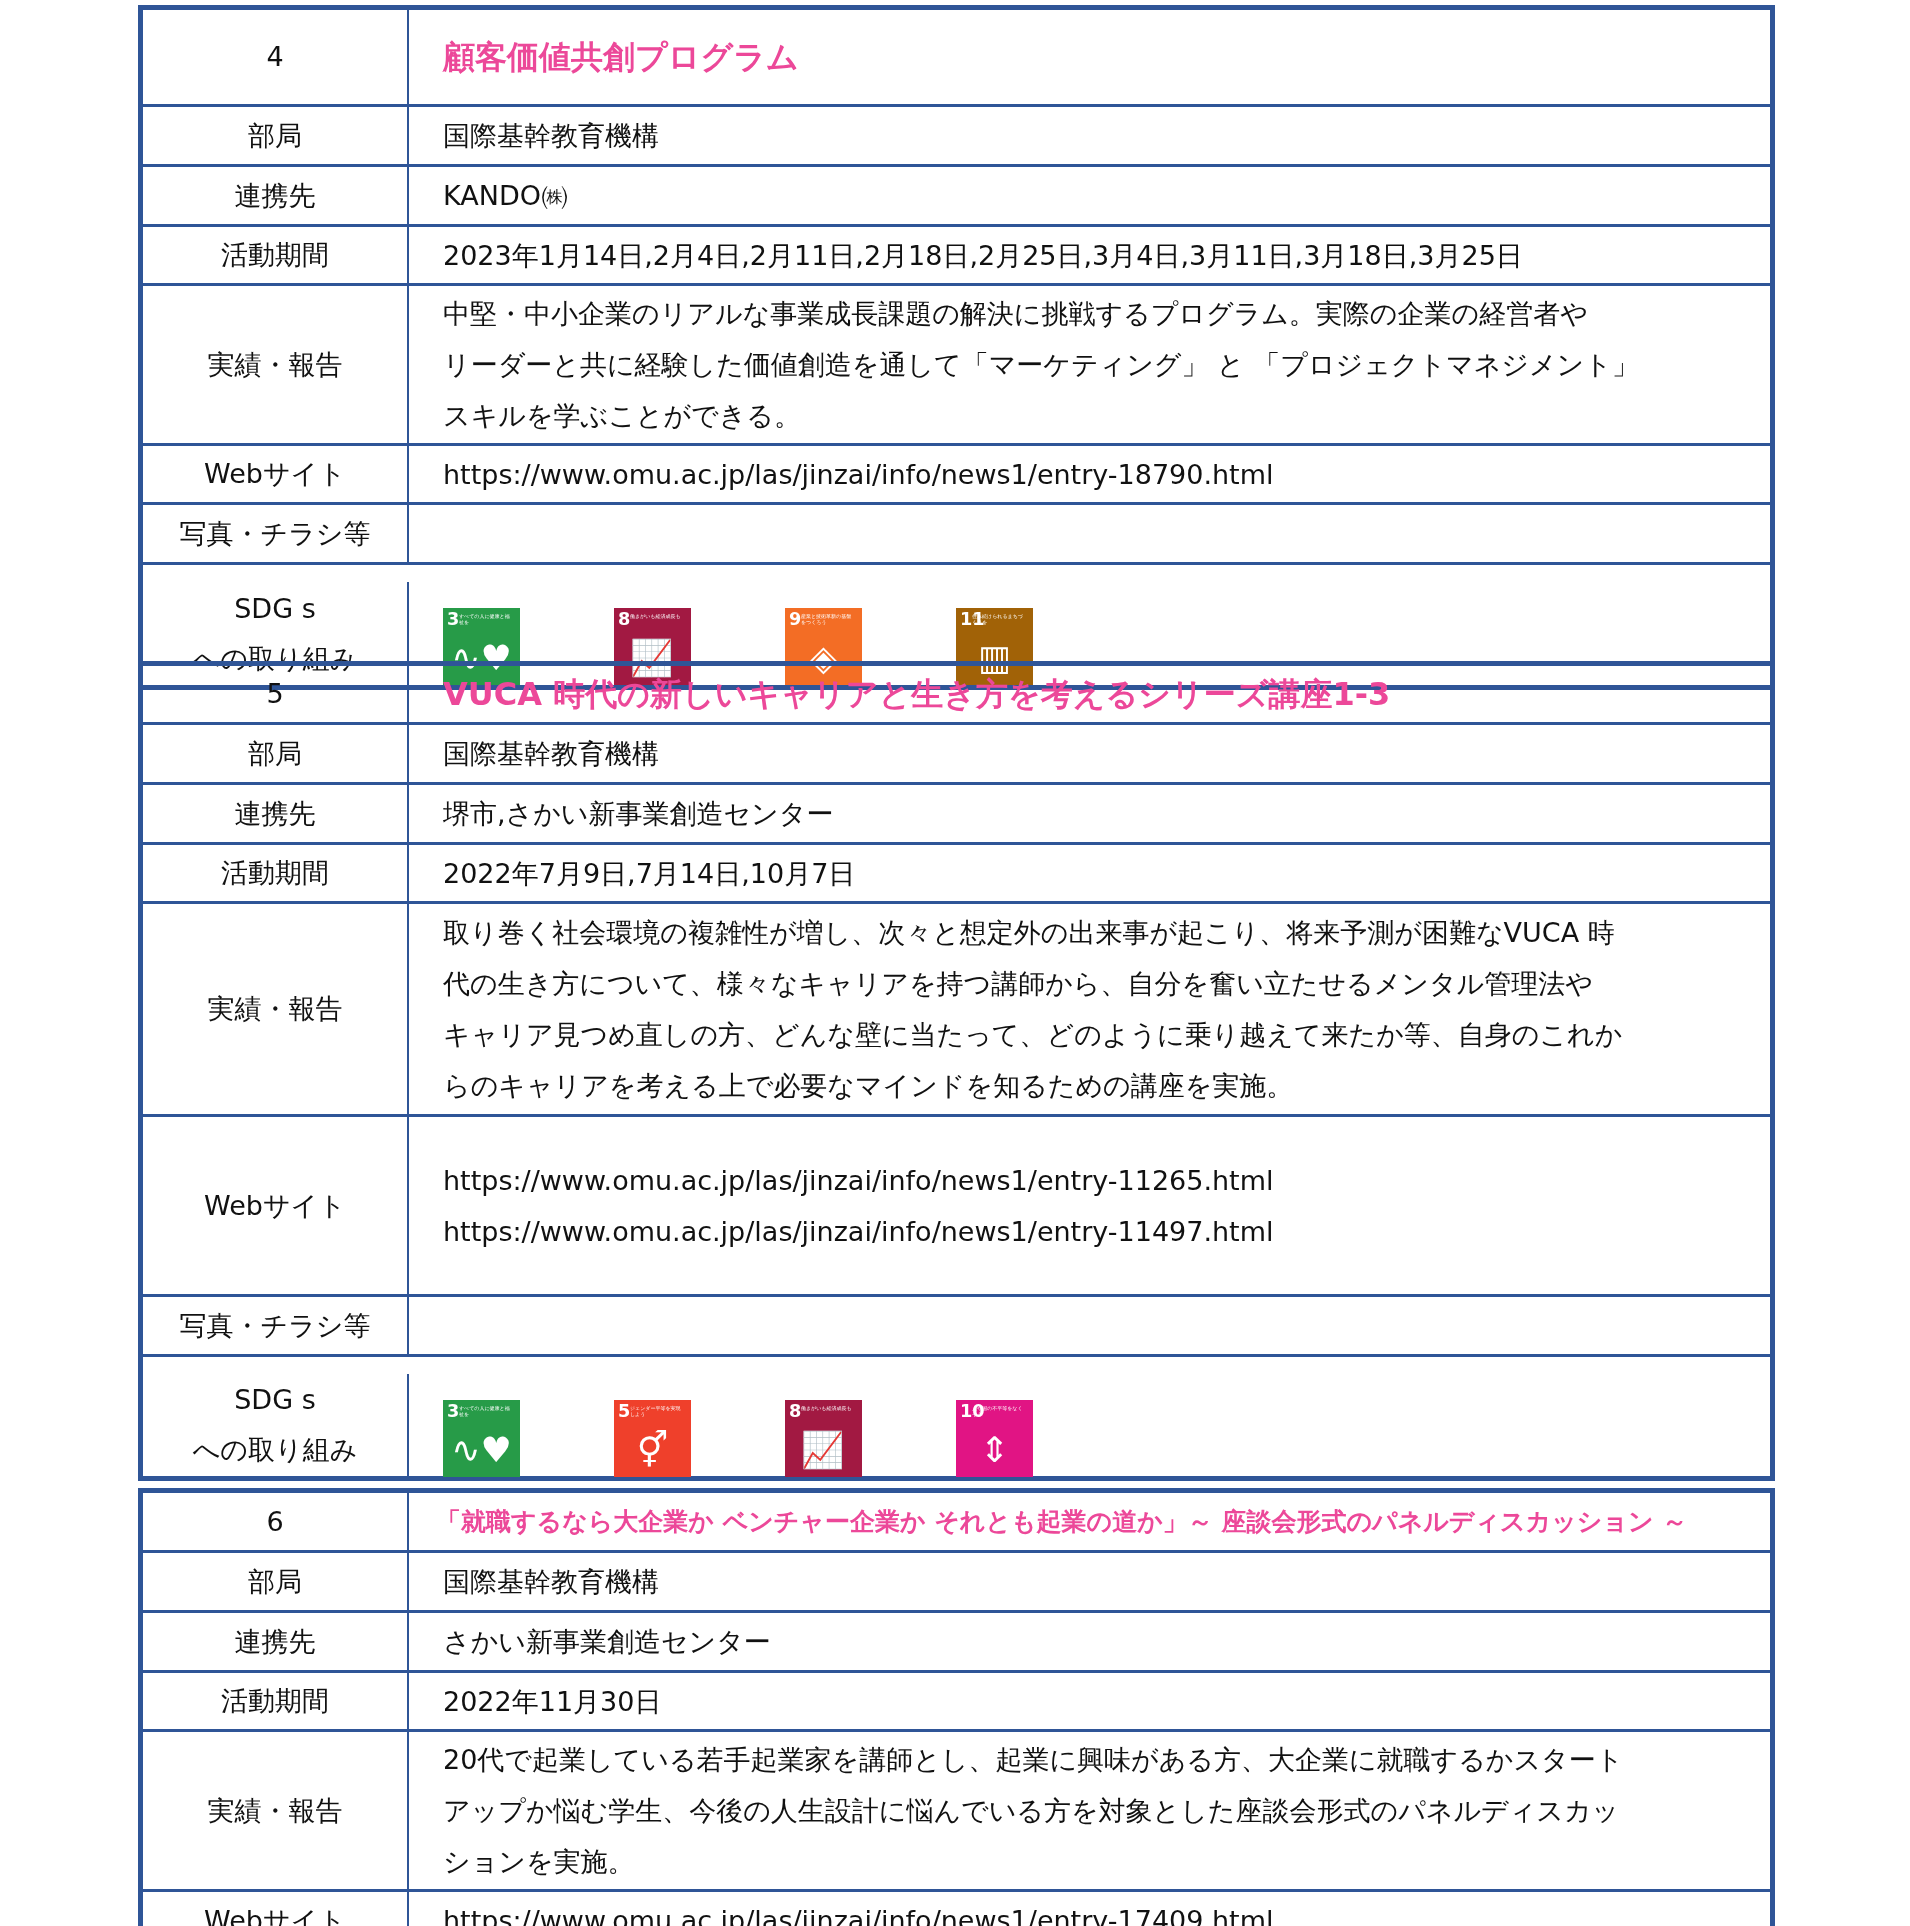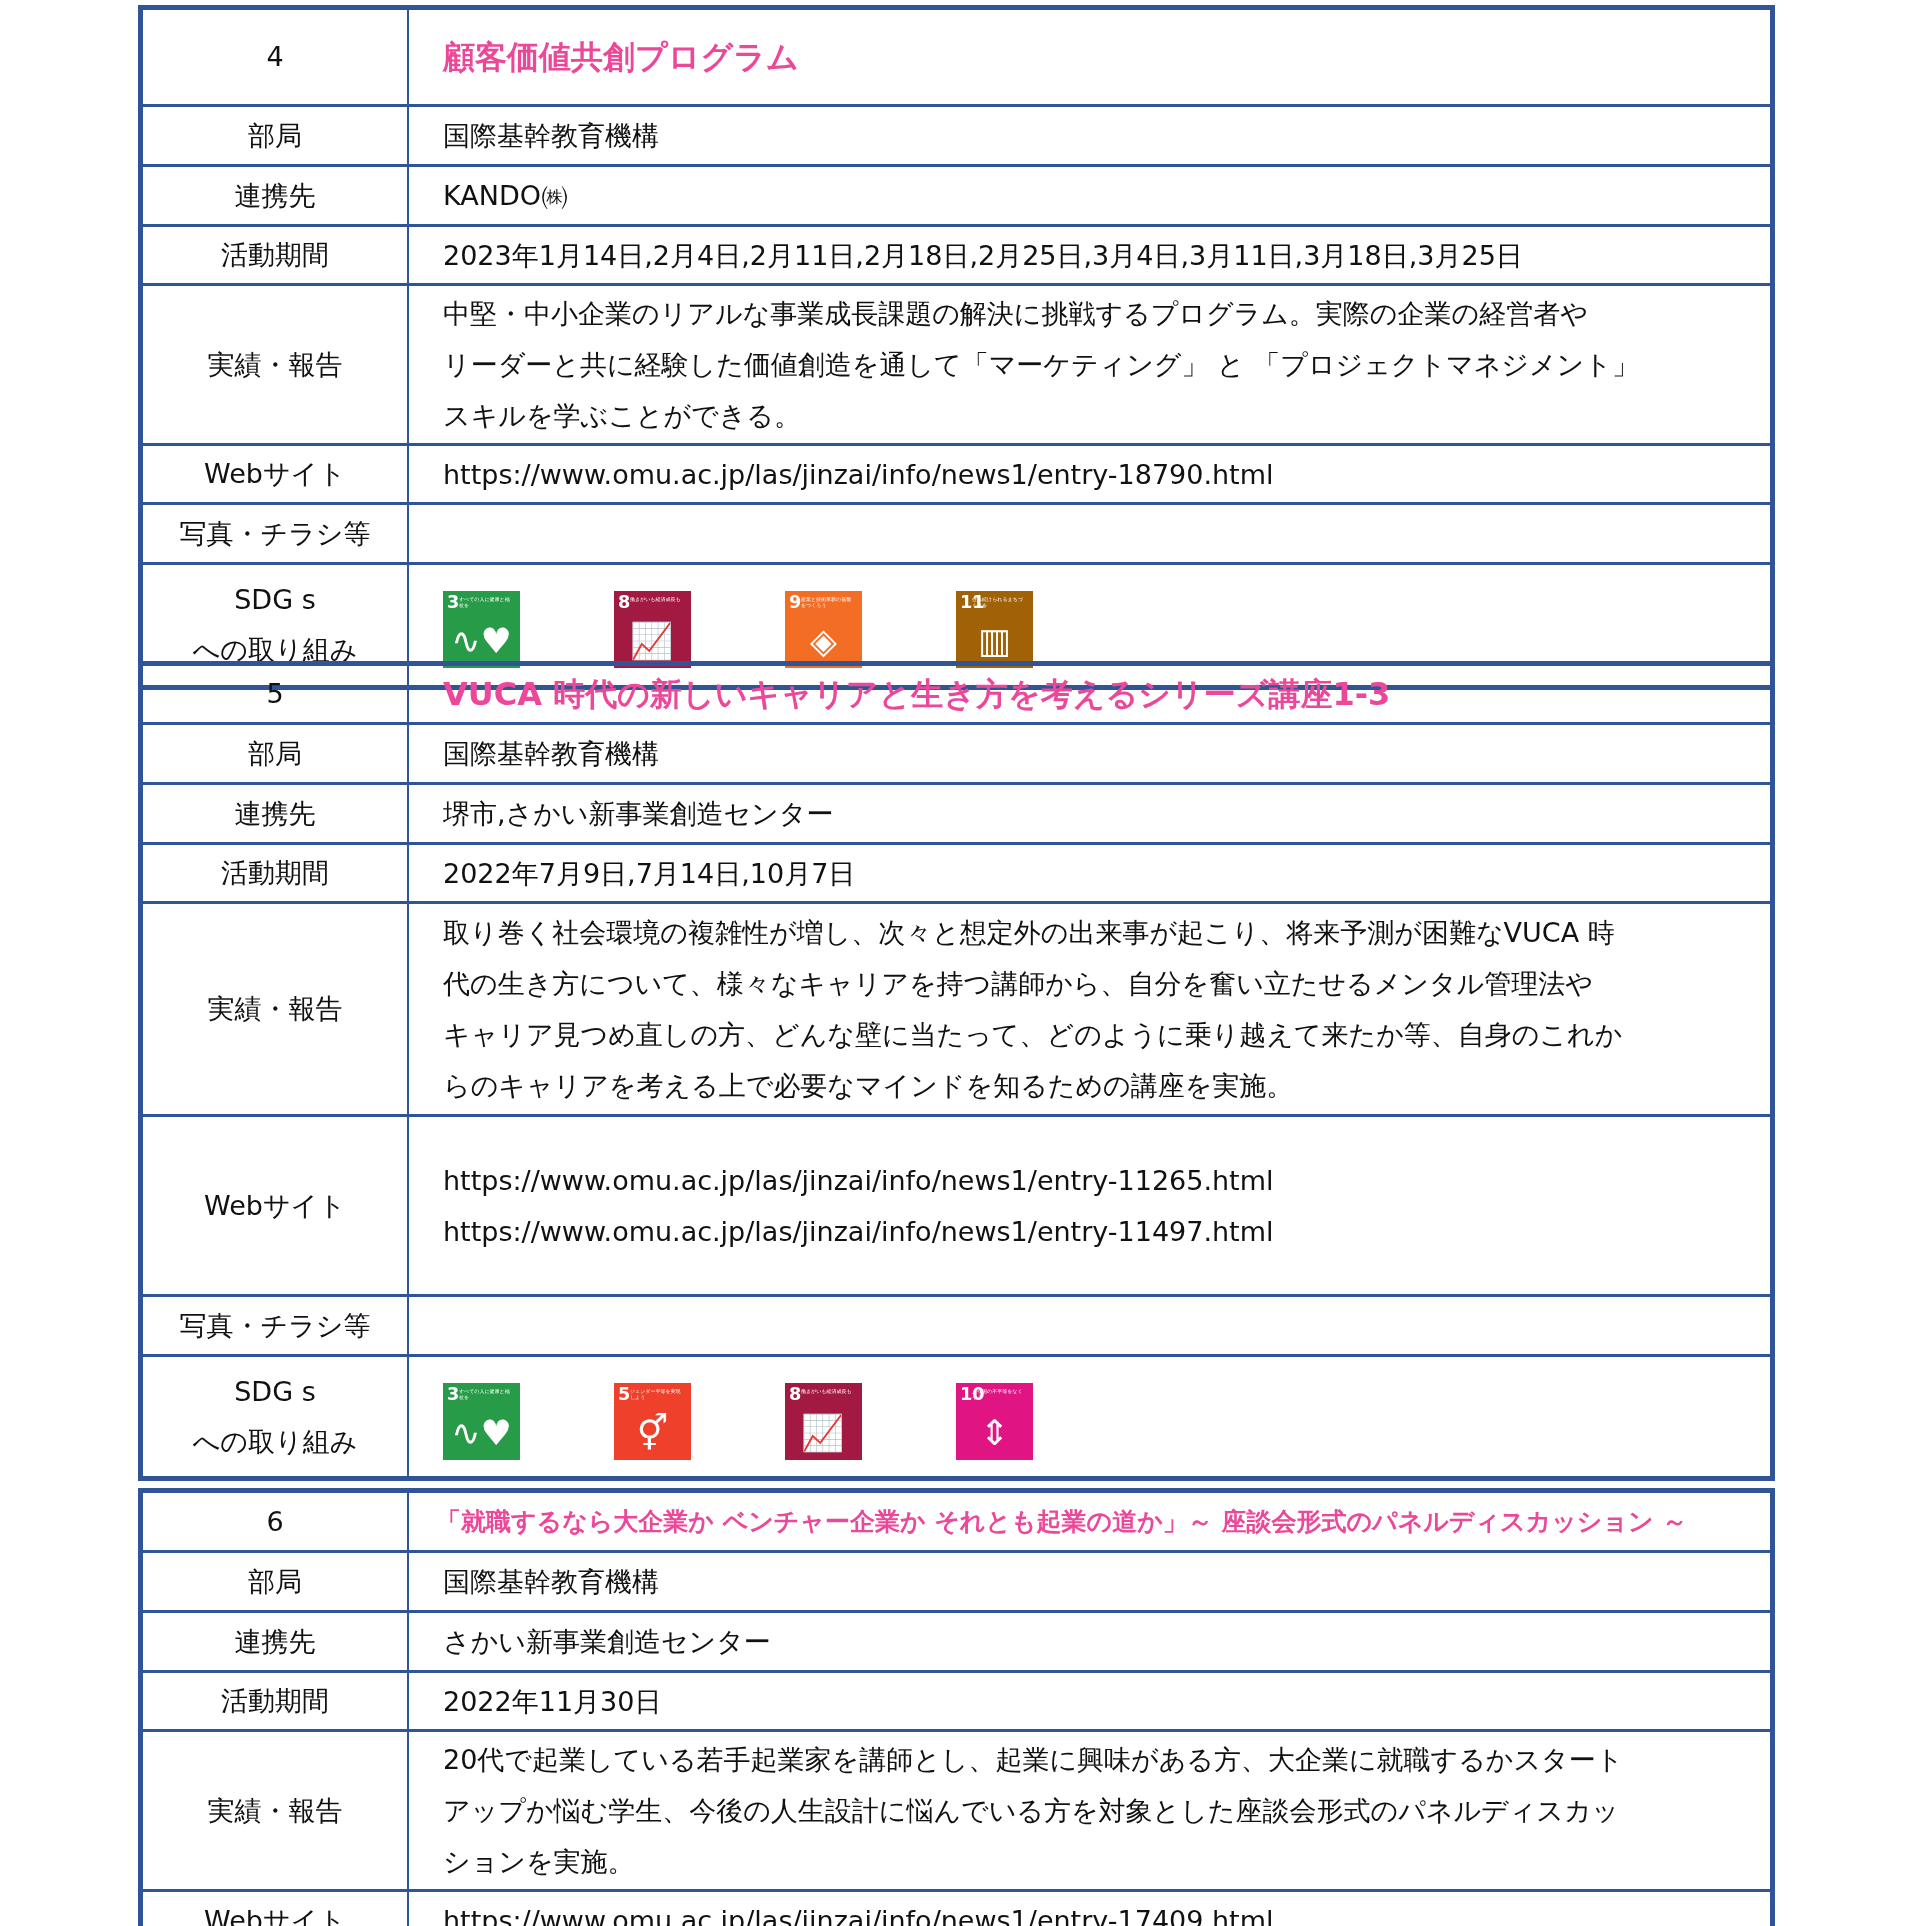--- a/index.html
+++ b/index.html
@@ -10,21 +10,21 @@
   }
   .tbl {
     position: absolute; left: 138px; width: 1637px;
     border: 5.8px solid #2f5597; box-sizing: border-box;
     display: grid; grid-template-columns: 266px 1fr;
   }
   .cell {
     border-bottom: 3.1px solid #2f5597;
     box-sizing: border-box; display: flex; align-items: center;
   }
-  .cell.last { border-bottom: none; }
+  .cell.last { border-bottom: none; margin-top: 17px; }
   .lbl {
     border-right: 2.3px solid #2f5597; justify-content: center; text-align: center;
     font-size: 27px; line-height: 50px; flex-direction: column;
   }
   .val { padding-left: 34px; padding-right: 23px; font-size: 27px; line-height: 51px; }
   .val.multi { flex-direction: column; align-items: flex-start; justify-content: center; }
   .title { color: #ec4899; font-weight: bold; font-size: 32px; }
   .title.small { font-size: 25px; text-align: right; }
   .sdgs { gap: 0; align-items: flex-start; padding-top: 26px; }
   .sdg {

